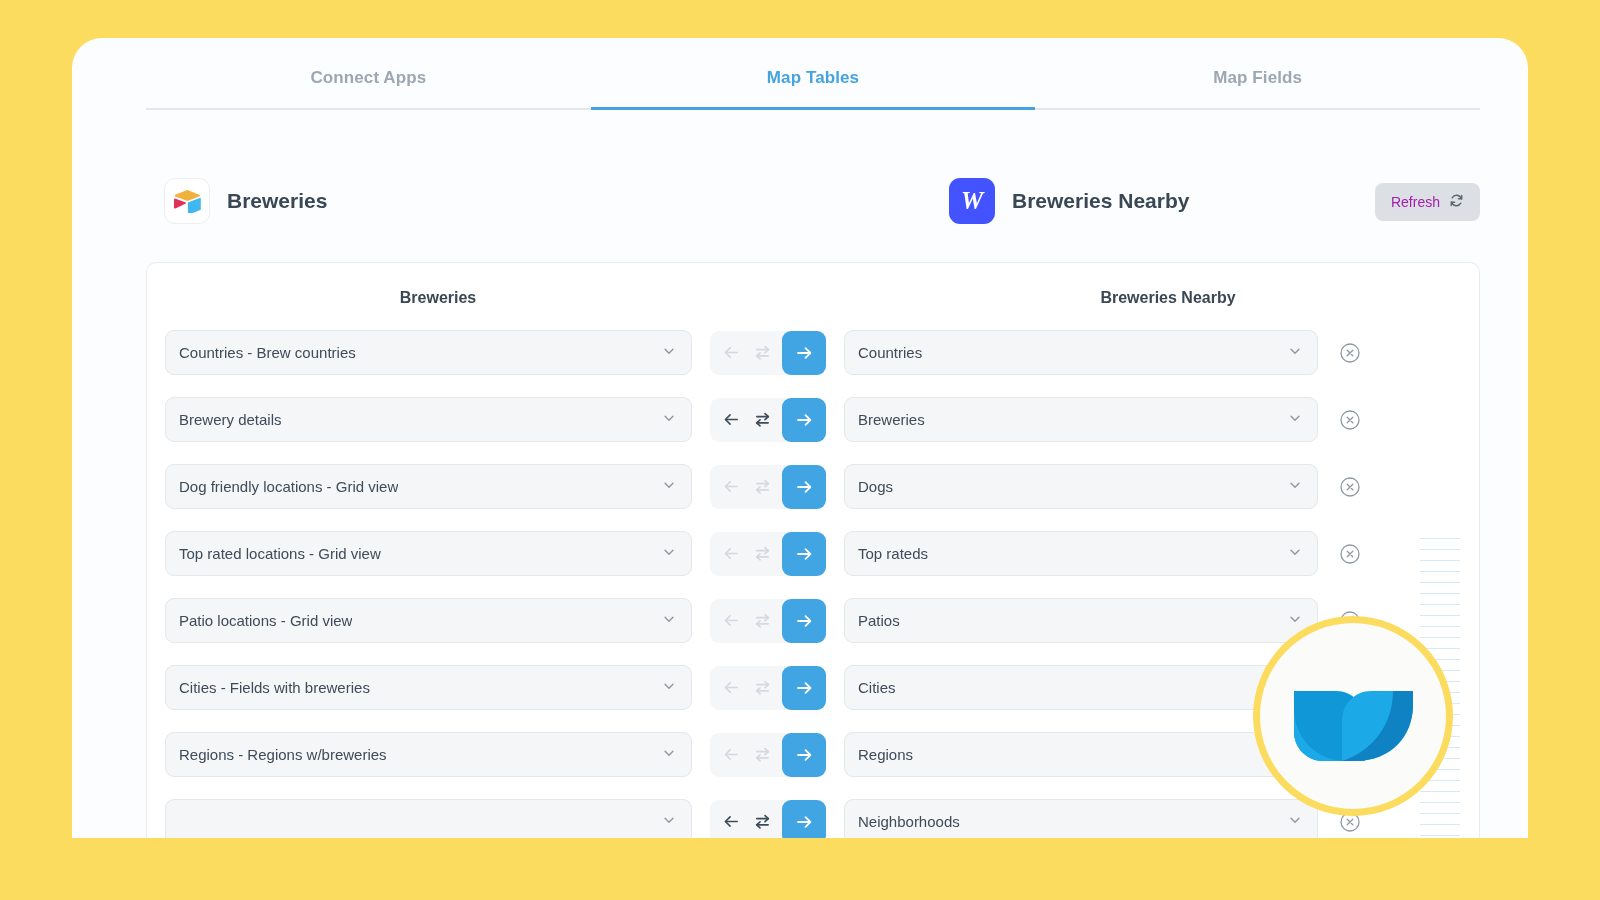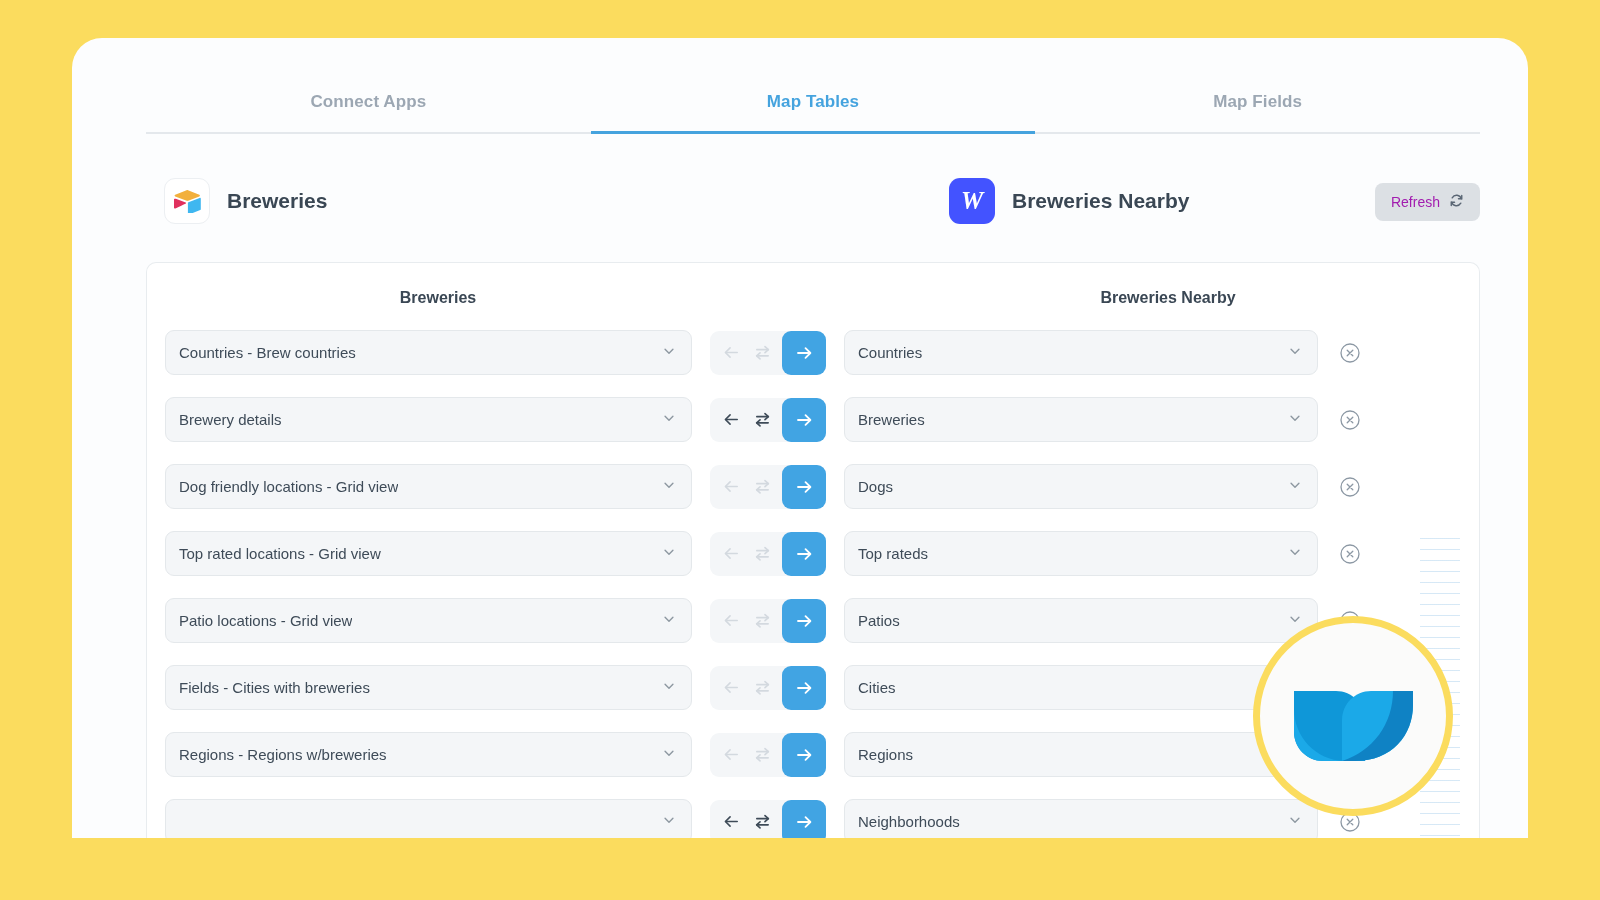--- a/index.html
+++ b/index.html
@@ -44,21 +44,20 @@
   }
   .tab {
     flex: 1;
     text-align: center;
     padding-bottom: 19px;
     font-size: 17px;
     font-weight: bold;
     color: #9CA7B3;
     border-bottom: 2px solid #E4E8EC;
     letter-spacing: .1px;
-    margin-top: 24px;
   }
   .tab.active {
     color: #45A3DE;
     border-bottom: 3px solid #45A3DE;
   }
 
   
   .apps-row {
     position: absolute;
     left: 74px; top: 140px;
@@ -466,21 +465,21 @@
           </div>
           <button class="remove-btn">
             <svg width="24" height="24" viewBox="0 0 24 24" fill="none" stroke="#8C98A4" stroke-width="1.3">
               <circle cx="12" cy="12" r="9"></circle>
               <path d="M9.2 9.2l5.6 5.6M14.8 9.2l-5.6 5.6" stroke-linecap="round"></path>
             </svg>
           </button>
         </div>
         <div class="map-row">
           <div class="select left">
-            <span class="val">Fields - Cities with breweries</span>
+            <span class="val">Cities - Fields with breweries</span>
             <span class="chev"><svg width="14" height="14" viewBox="0 0 16 16" fill="none" stroke="#6B7884" stroke-width="1.6" stroke-linecap="round" stroke-linejoin="round">
                 <path d="M3.5 6l4.5 4.5L12.5 6"></path>
               </svg></span>
           </div>
           <div class="dir">
             <button class="dir-btn">
               <svg width="19" height="19" viewBox="0 0 20 20" fill="none" stroke="#D3D9DF" stroke-width="1.7" stroke-linecap="round" stroke-linejoin="round">
                 <path d="M16 10H4"></path>
                 <path d="M8.5 5.2 3.6 10l4.9 4.8"></path>
               </svg>

